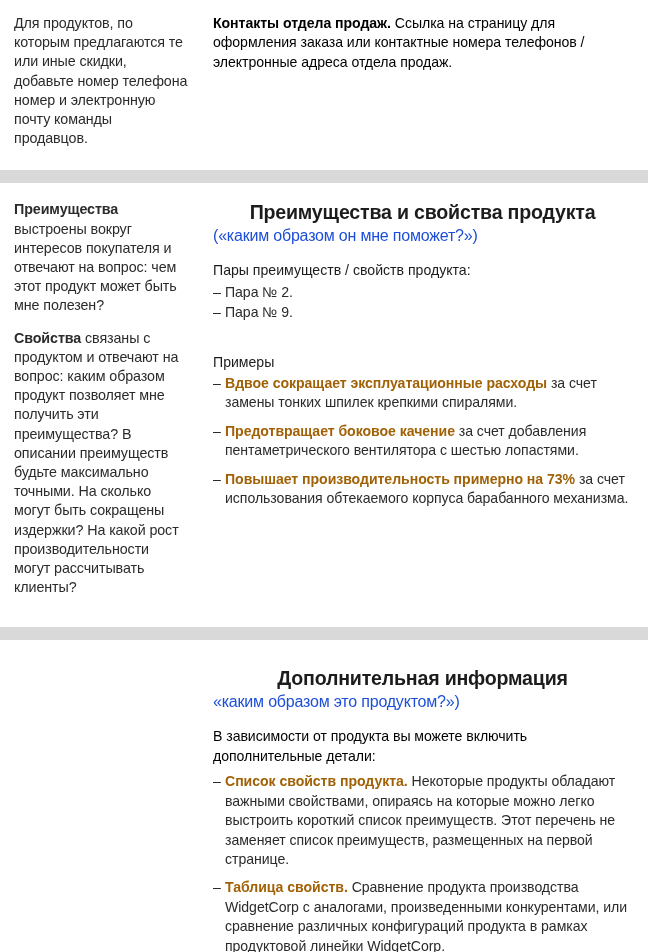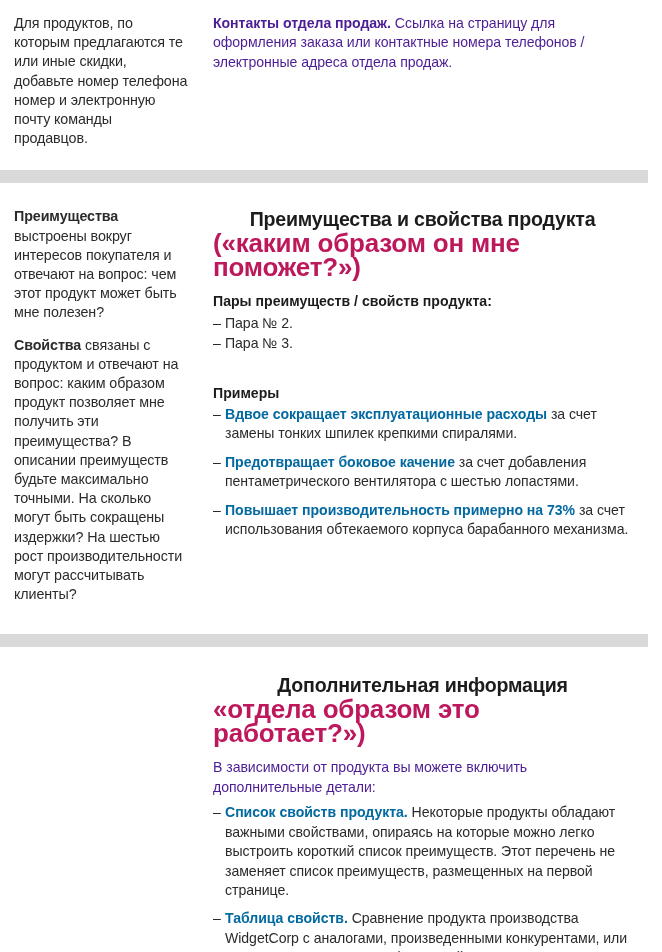--- a/index.html
+++ b/index.html
@@ -58,47 +58,47 @@
     letter-spacing: -0.1px;
   }
   .side-note:last-child { margin-bottom: 0; }
   .side-note b, .lead {
     font-weight: 700;
   }
 
   .body-text {
     font-size: 14.1px;
     line-height: 19.4px;
-    color: #4c1d95;
+    color: #000000;
     margin: 0 0 11px 0;
     letter-spacing: -0.05px;
   }
 
   .head-1 {
     font-size: 19.6px;
     line-height: 24px;
     font-weight: 700;
     color: #1c1c1c;
     margin: 0;
     letter-spacing: -0.2px;
     text-align: center;
   }
   .head-2 {
-    font-size: 26px;
+    font-size: 16px;
     line-height: 24px;
-    font-weight: 700;
-    color: #be185d;
+    font-weight: 400;
+    color: #1d4ed8;
     margin: 0 0 13px 0;
     letter-spacing: -0.2px;
   }
 
   .sub-head {
     font-size: 14.1px;
     line-height: 19.4px;
-    font-weight: 700;
+    font-weight: 400;
     color: #1c1c1c;
     margin: 0 0 2px 0;
   }
   .sub-head.spaced { margin-top: 30px; }
 
   
   ul.dash {
     list-style: none;
     margin: 0;
     padding: 0;
@@ -112,25 +112,25 @@
     margin: 0 0 1px 0;
     letter-spacing: -0.05px;
   }
   ul.dash > li .dash-mark {
     position: absolute;
     left: 0;
     top: 0;
   }
   ul.dash.gapped > li { margin-bottom: 9px; }
   ul.dash.gapped > li:last-child { margin-bottom: 0; }
-  ul.dash > li b { font-weight: 700; color: #0369a1; }
+  ul.dash > li b { font-weight: 700; color: #a16207; }
 
   
   .sec1 { padding-top: 14px; padding-bottom: 0; }
-  .sec2 { padding-top: 24px; }
+  .sec2 { padding-top: 17px; }
   .sec3 { padding-top: 26px; }
 
   .spacer-a { height: 22px; }
   .spacer-b { height: 30px; }
 </style>
 </head>
 <body>
 
 <div class="page">
 
@@ -142,52 +142,52 @@
       <p class="body-text"><span class="lead">Контакты отдела продаж.</span><span> Ссылка на страницу для оформления заказа или контактные номера телефонов / электронные адреса отдела продаж.</span></p>
     </div>
   </div>
 
   <div class="spacer-a"></div>
   <div class="band"></div>
 
   <div class="section sec2">
     <div class="col-left">
       <p class="side-note"><span class="lead">Преимущества</span><span> выстроены вокруг интересов покупателя и отвечают на вопрос: чем этот продукт может быть мне полезен?</span></p>
-      <p class="side-note"><span class="lead">Свойства</span><span> связаны с продуктом и отвечают на вопрос: каким образом продукт позволяет мне получить эти преимущества? В описании преимуществ будьте максимально точными. На сколько могут быть сокращены издержки? На шестью рост производительности могут рассчитывать клиенты?</span></p>
+      <p class="side-note"><span class="lead">Свойства</span><span> связаны с продуктом и отвечают на вопрос: каким образом продукт позволяет мне получить эти преимущества? В описании преимуществ будьте максимально точными. На сколько могут быть сокращены издержки? На какой рост производительности могут рассчитывать клиенты?</span></p>
     </div>
 
     <div class="col-right">
       <h1 class="head-1">Преимущества и свойства продукта</h1>
       <h2 class="head-2">(«каким образом он мне поможет?»)</h2>
 
       <p class="sub-head">Пары преимуществ / свойств продукта:</p>
       <ul class="dash">
         <li><span class="dash-mark">–</span></li>
         <li><span class="dash-mark">–</span><span>Пара № 2.</span></li>
-        <li><span class="dash-mark">–</span><span>Пара № 3.</span></li>
+        <li><span class="dash-mark">–</span><span>Пара № 9.</span></li>
       </ul>
 
       <p class="sub-head spaced">Примеры</p>
       <ul class="dash gapped">
         <li><span class="dash-mark">–</span><b>Вдвое сокращает эксплуатационные расходы</b><span> за счет замены тонких шпилек крепкими спиралями.</span></li>
         <li><span class="dash-mark">–</span><b>Предотвращает боковое качение</b><span> за счет добавления пентаметрического вентилятора с шестью лопастями.</span></li>
         <li><span class="dash-mark">–</span><b>Повышает производительность примерно на 73%</b><span> за счет использования обтекаемого корпуса барабанного механизма.</span></li>
       </ul>
     </div>
   </div>
 
   <div class="spacer-b"></div>
   <div class="band"></div>
 
   <div class="section sec3">
     <div class="col-left"></div>
 
     <div class="col-right">
       <h1 class="head-1">Дополнительная информация</h1>
-      <h2 class="head-2">«отдела образом это работает?»)</h2>
+      <h2 class="head-2">«каким образом это продуктом?»)</h2>
 
       <p class="body-text" style="margin-bottom:6px">В зависимости от продукта вы можете включить дополнительные детали:</p>
 
       <ul class="dash gapped">
         <li><span class="dash-mark">–</span><b>Список свойств продукта.</b><span> Некоторые продукты обладают важными свойствами, опираясь на которые можно легко выстроить короткий список преимуществ. Этот перечень не заменяет список преимуществ, размещенных на первой странице.</span></li>
         <li><span class="dash-mark">–</span><b>Таблица свойств.</b><span> Сравнение продукта производства WidgetCorp с аналогами, произведенными конкурентами, или сравнение различных конфигураций продукта в рамках продуктовой линейки WidgetCorp.</span></li>
 
       </ul>
     </div>
   </div>

